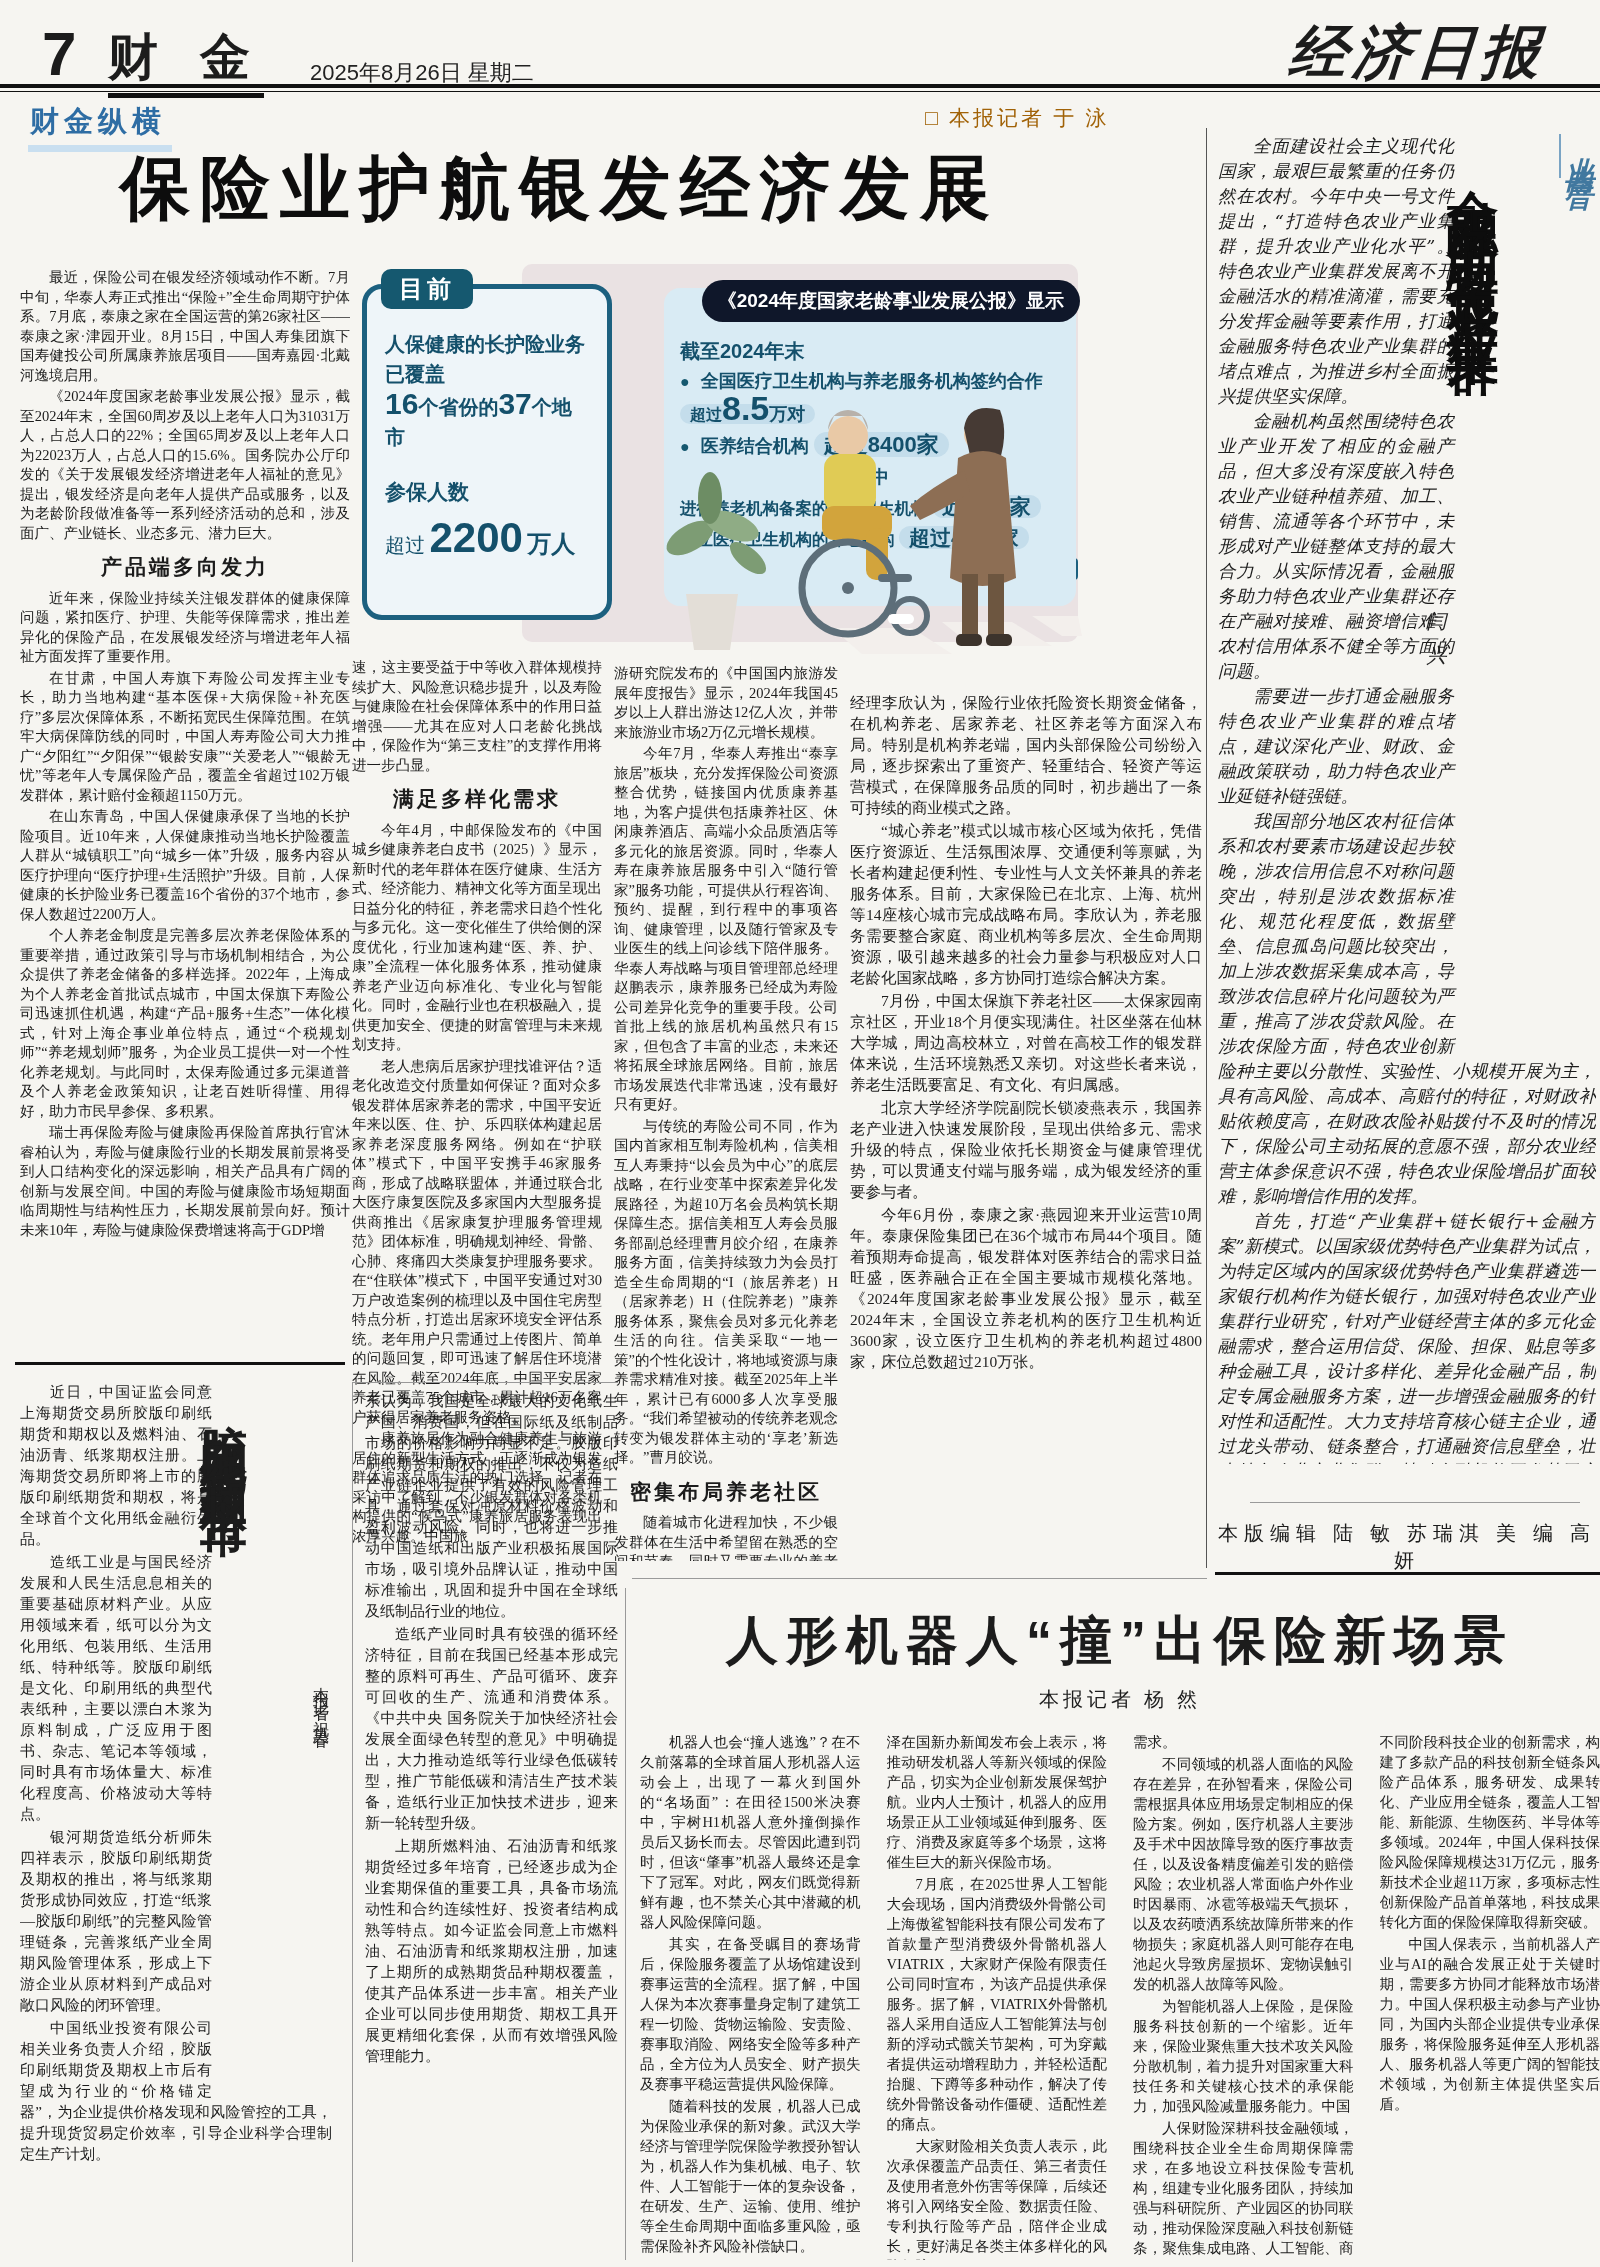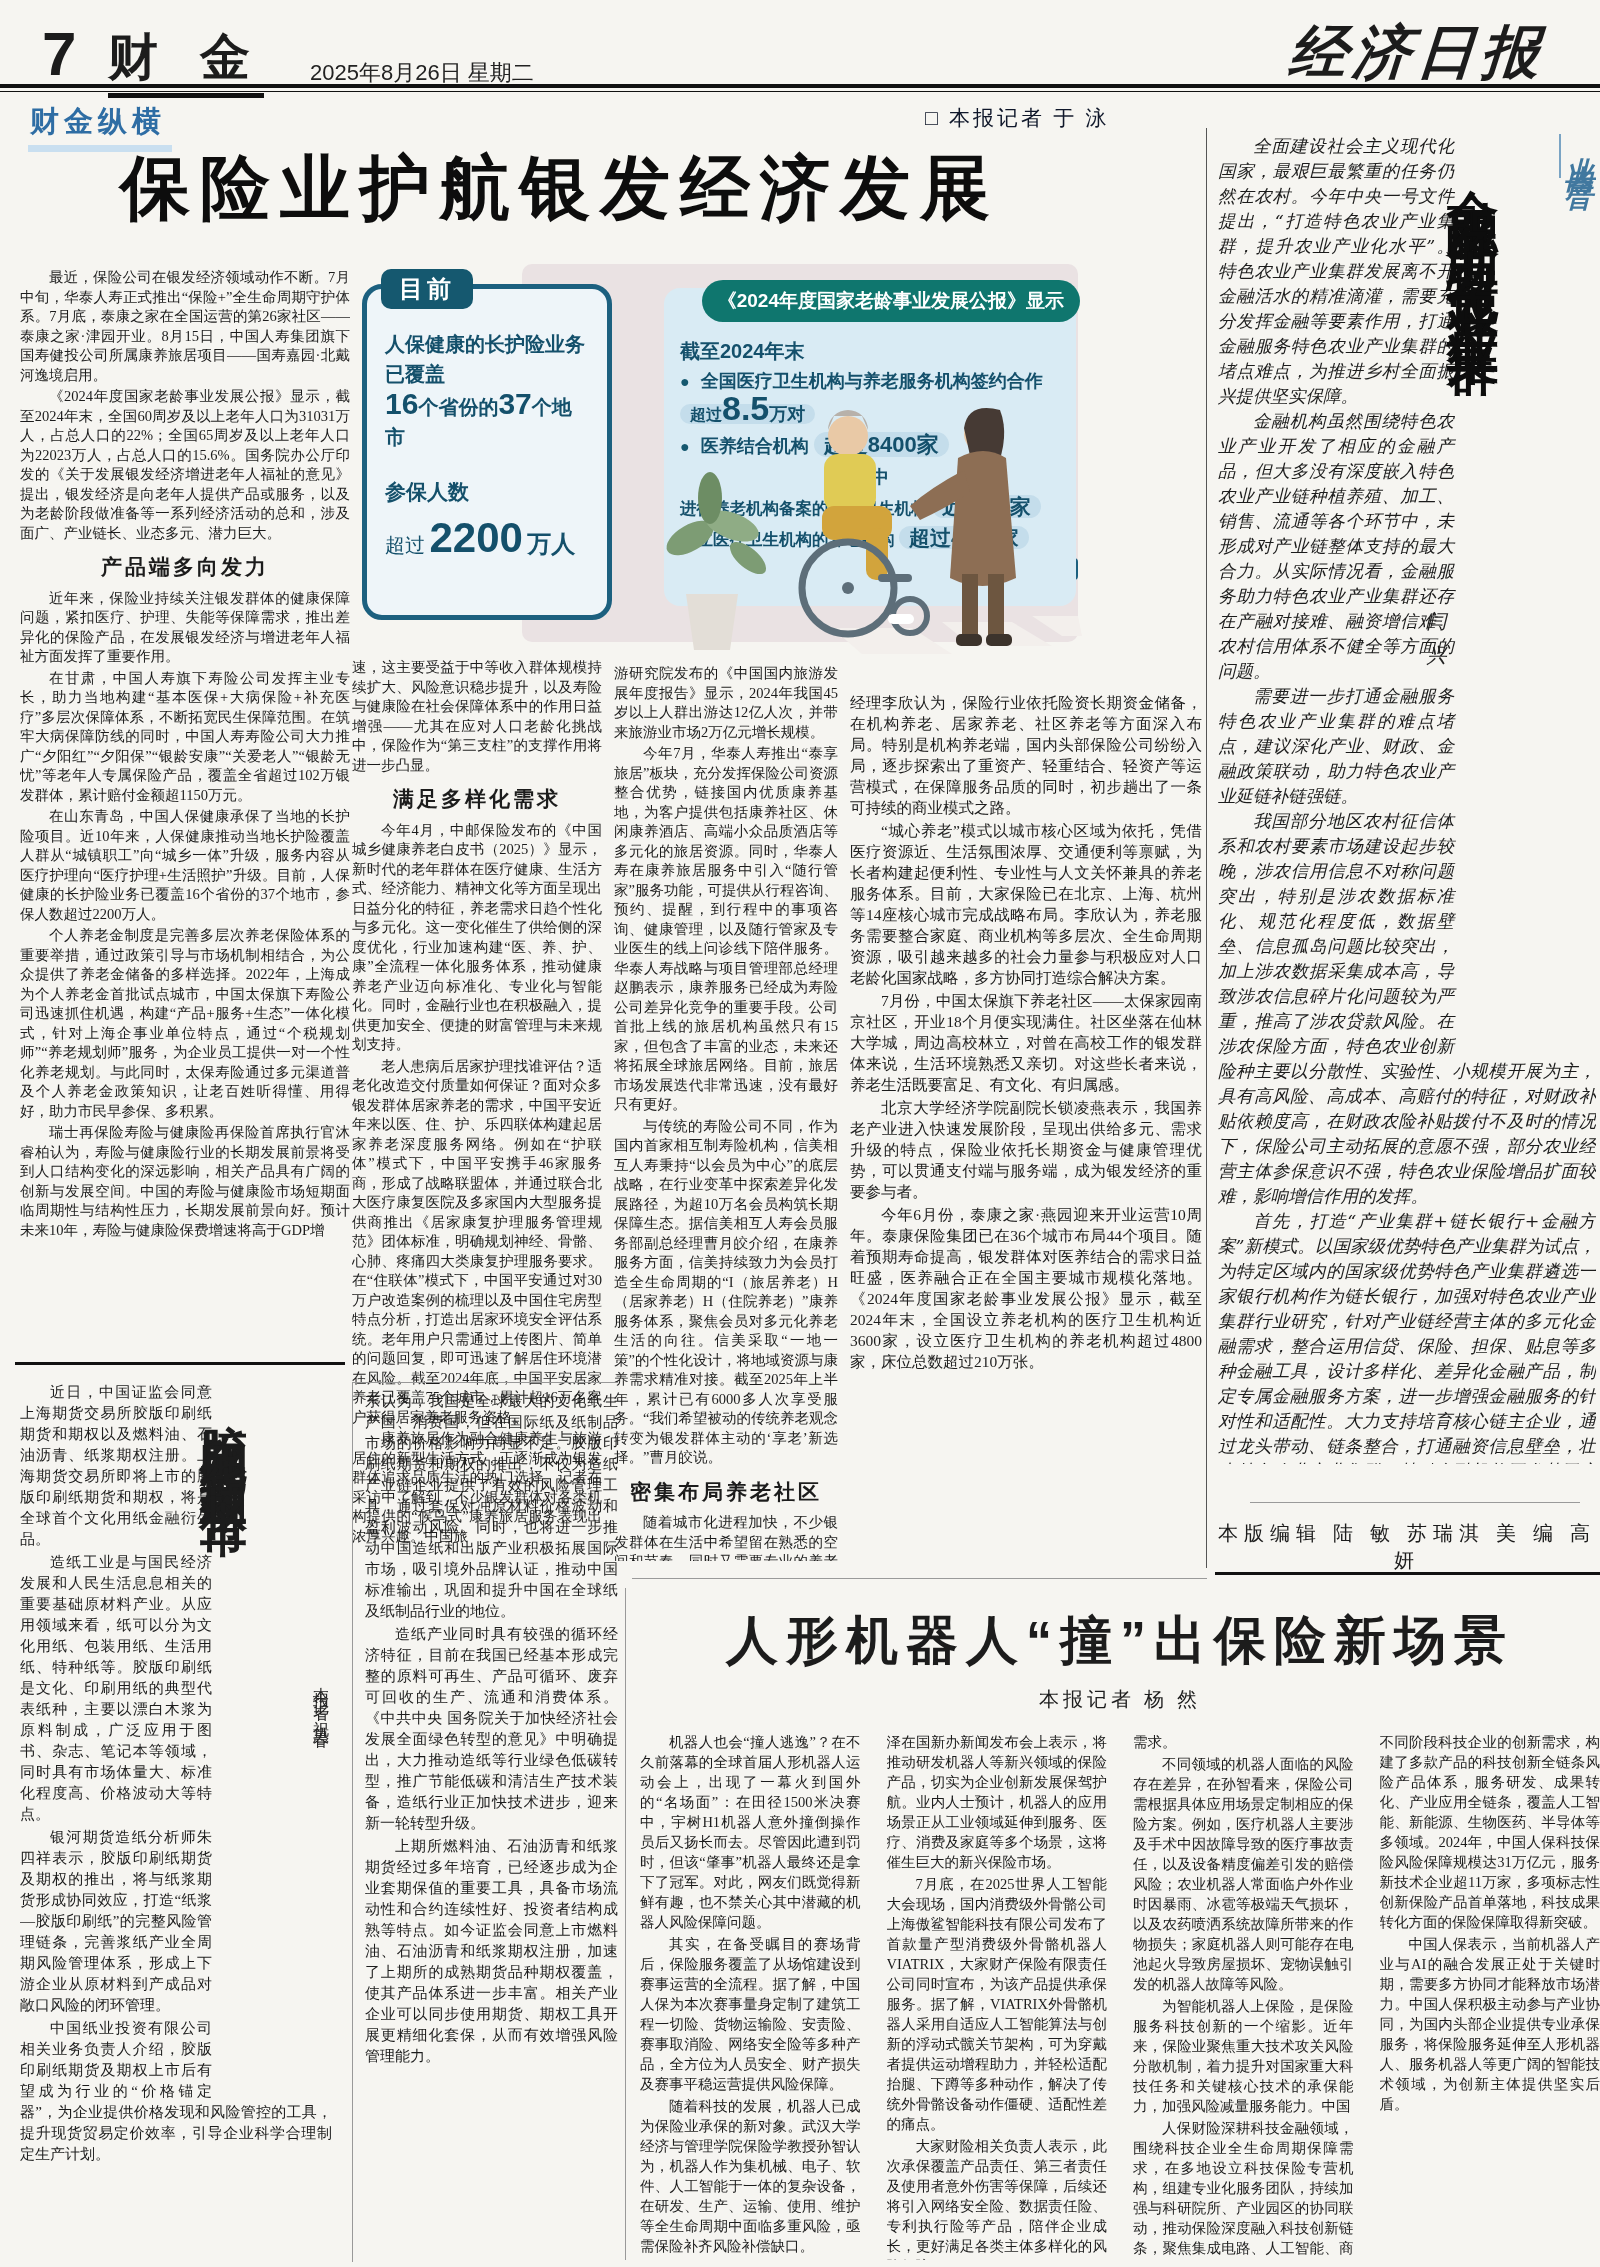--- a/index.html
+++ b/index.html
@@ -13,21 +13,21 @@
   .date{font-size:22px;font-family:"Liberation Sans",sans-serif;color:#222;}
   .masthead{font-size:58px;font-weight:900;font-style:italic;font-family:"DejaVu Serif",serif;
             letter-spacing:6px;transform:skewX(-4deg);}
   .rule-heavy{background:#111;height:4px;}
   .rule-thin{background:#111;height:1px;}
   .rule-gray{background:#9a9a9a;height:1px;}
   .vrule{background:#555;width:1px;}
   
   .kicker{font-family:"Liberation Sans",sans-serif;font-weight:800;font-size:29px;color:#2e6da4;
           letter-spacing:5px;border-bottom:7px solid #c9dff0;padding:0 6px 3px 2px;}
-  .byline{font-size:21px;letter-spacing:3px;color:#0f172a;}
+  .byline{font-size:21px;letter-spacing:3px;color:#a16207;}
   .headline-main{font-family:"Liberation Sans",sans-serif;font-weight:900;font-size:70px;letter-spacing:10px;
                  text-align:center;color:#0d0d0d;}
   .bodytext p{margin:0 0 2px 0;text-indent:2em;text-align:justify;}
   .bodytext p.cont{text-indent:0;}
   .maincol{font-size:14.5px;line-height:19.5px;overflow:hidden;}
   .subhead{font-family:"Liberation Sans",sans-serif;font-weight:800;font-size:21px;text-align:center;
            letter-spacing:3px;margin:14px 0 12px 0;text-indent:0 !important;}
   
   .info-wrap{background:transparent;}
   .scene-bg{position:absolute;left:170px;top:6px;width:556px;height:378px;background:#eae2e3;
@@ -35,21 +35,21 @@
   .card{position:absolute;font-family:"Liberation Sans",sans-serif;color:#14506b;}
   .card-left{left:10px;top:26px;width:250px;height:336px;background:#eef5f9;border:5px solid #1c607f;
              border-radius:20px;padding:40px 16px 10px 18px;box-sizing:border-box;}
   .tag-now{position:absolute;left:14px;top:-20px;background:#15586f;color:#fff;font-weight:800;
            font-size:24px;padding:4px 18px;border-radius:10px;letter-spacing:4px;}
   .cover-line{font-size:20px;line-height:30px;font-weight:600;}
   .num-big{font-size:42px;font-weight:800;}
   .num-mid{font-size:30px;font-weight:800;}
   .card-right{right:2px;top:30px;width:412px;height:318px;background:#d9ebf4;border-radius:16px;
               padding:50px 14px 8px 16px;box-sizing:border-box;}
-  .report-pill{position:absolute;right:-4px;top:-8px;background:#0f766e;color:#fff;font-size:19px;
+  .report-pill{position:absolute;right:-4px;top:-8px;background:#0f172a;color:#fff;font-size:19px;
                font-weight:700;padding:8px 16px;border-radius:24px;}
   .ig-row{font-size:18px;line-height:26px;font-weight:600;margin-bottom:4px;}
   .ig-bullet{color:#15586f;font-size:16px;margin-right:6px;}
   .pillval{background:#c4ddeb;border-radius:14px;padding:0 10px;white-space:nowrap;}
   .ig-center{text-align:center;font-weight:700;}
   .teal-bar{position:absolute;left:330px;top:300px;width:396px;height:22px;background:#1c607f;border-radius:4px;}
   
   .sidebar-body{font-size:17.5px;line-height:25px;font-style:italic;font-family:"DejaVu Serif",serif;
                 overflow:hidden;}
   .sidebar-body p{margin:0;text-indent:2em;text-align:justify;}

